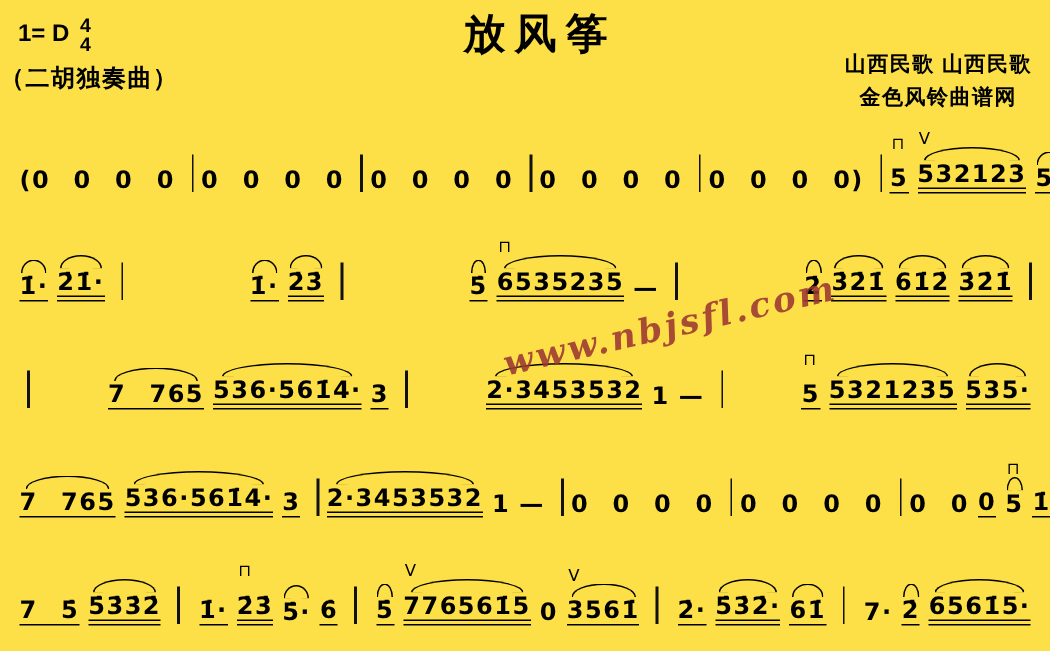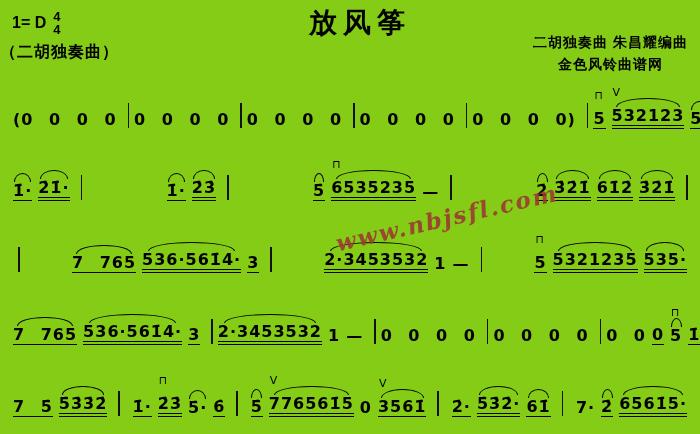--- a/index.html
+++ b/index.html
@@ -1,16 +1,16 @@
 <!DOCTYPE html>
 <html><head>
 <meta charset="utf-8">
 <style>
   html,body{margin:0;padding:0;background:#e8e8e8;}
-  .page{position:relative;width:700px;height:434px;background:#84cc16;overflow:hidden;
+  .page{position:relative;width:700px;height:434px;background:#fde047;overflow:hidden;
         font-family:"Liberation Sans","DejaVu Sans",sans-serif;color:#000;}
   
   .key-sig{position:absolute;left:12px;top:10px;display:flex;align-items:center;gap:7px;
            font-size:16px;font-weight:bold;}
   .frac{display:inline-flex;flex-direction:column;line-height:1;font-size:13px;
         font-weight:bold;text-align:center;}
   .tempo{position:absolute;left:12px;top:34px;font-size:15px;font-weight:bold;letter-spacing:2px;}
   .title{position:absolute;top:4px;left:0;right:0;text-align:center;
          font-size:28px;font-weight:bold;letter-spacing:6px;margin-left:20px;}
   .subtitle{position:absolute;top:42px;left:0;right:0;
@@ -51,21 +51,21 @@
       <span>4</span>
       <span>4</span>
     </span>
   </div>
 
 
   <div class="title">放风筝</div>
   <div class="subtitle">（二胡独奏曲）</div>
 
   <div class="credits">
-    <div>二胡独奏曲  朱昌耀编曲</div>
+    <div>山西民歌  山西民歌</div>
     <div>金色风铃曲谱网</div>
   </div>
 
   <div class="watermark" style="color: rgb(156, 55, 50);">www.nbjsfl.com</div>
 
   <div class="score">
       <div class="score-line">
         <span class="mgroup">
           <span class="measure">
             <span class="seg u0">(0 0 0 0</span>

